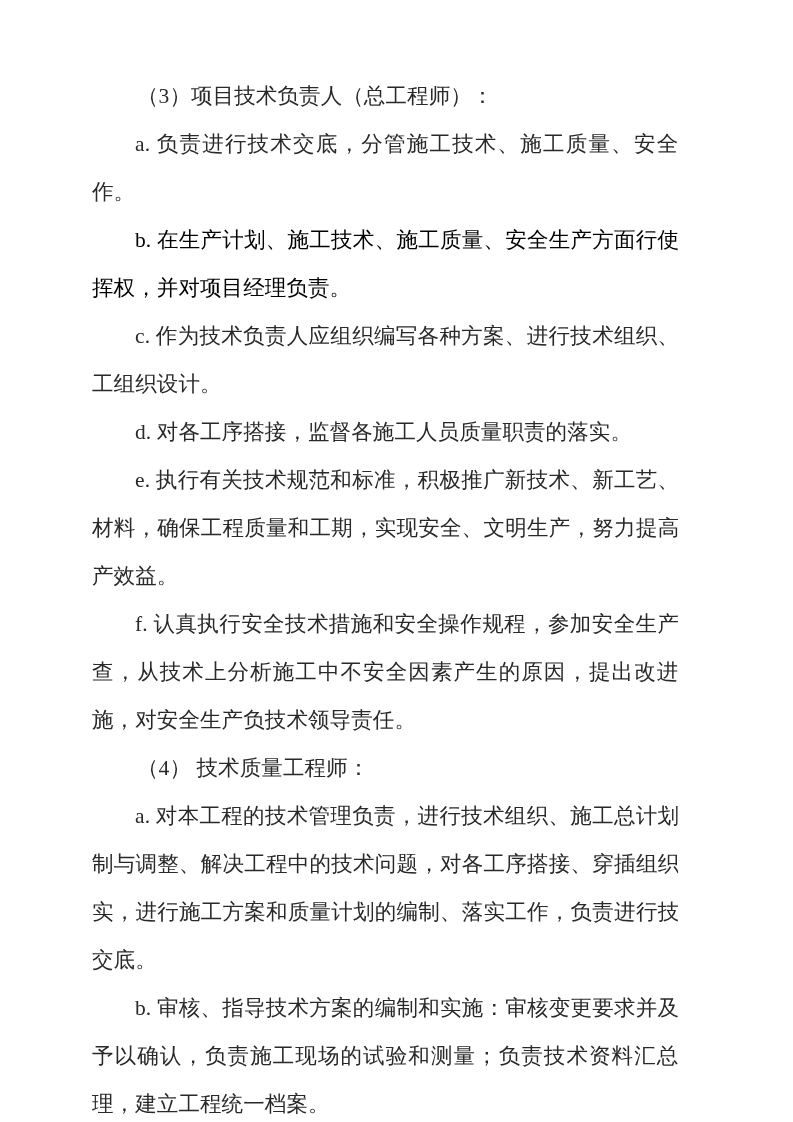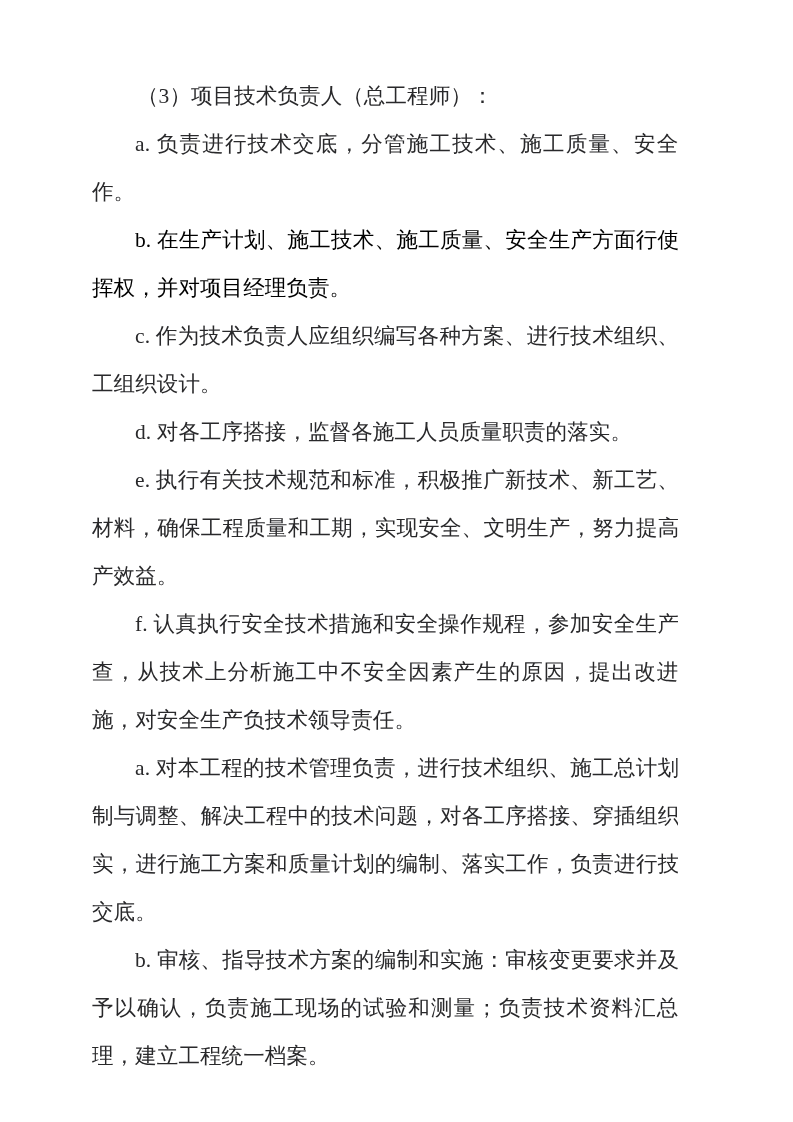--- a/index.html
+++ b/index.html
@@ -49,16 +49,17 @@
 <div class="page" style="background: rgb(255, 255, 255);">
   <div class="doc-body" id="doc-body">
 
   <p class="para heading" style="color: rgb(41, 41, 43);">（3）项目技术负责人（总工程师）：</p>
       <p class="para" style="color: rgb(41, 41, 43);">a. 负责进行技术交底，分管施工技术、施工质量、安全工作。</p>
       <p class="para" style="color: #000000;">b. 在生产计划、施工技术、施工质量、安全生产方面行使指挥权，并对项目经理负责。</p>
       <p class="para" style="color: rgb(41, 41, 43);">c. 作为技术负责人应组织编写各种方案、进行技术组织、施工组织设计。</p>
       <p class="para" style="color: rgb(41, 41, 43);">d. 对各工序搭接，监督各施工人员质量职责的落实。</p>
       <p class="para" style="color: rgb(41, 41, 43);">e. 执行有关技术规范和标准，积极推广新技术、新工艺、新材料，确保工程质量和工期，实现安全、文明生产，努力提高生产效益。</p>
       <p class="para" style="color: rgb(41, 41, 43);">f. 认真执行安全技术措施和安全操作规程，参加安全生产检查，从技术上分析施工中不安全因素产生的原因，提出改进措施，对安全生产负技术领导责任。</p>
+      <p class="para heading" style="color: rgb(41, 41, 43);">（4） 技术质量工程师：</p>
       <p class="para" style="color: rgb(41, 41, 43);">a. 对本工程的技术管理负责，进行技术组织、施工总计划编制与调整、解决工程中的技术问题，对各工序搭接、穿插组织落实，进行施工方案和质量计划的编制、落实工作，负责进行技术交底。</p>
       <p class="para" style="color: rgb(41, 41, 43);">b. 审核、指导技术方案的编制和实施：审核变更要求并及时予以确认，负责施工现场的试验和测量；负责技术资料汇总整理，建立工程统一档案。</p>
     </div>
 </div>
 
 </body></html>

